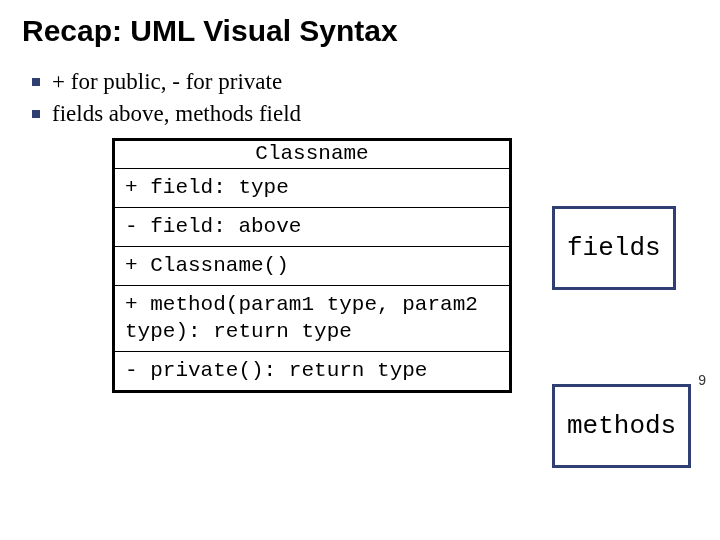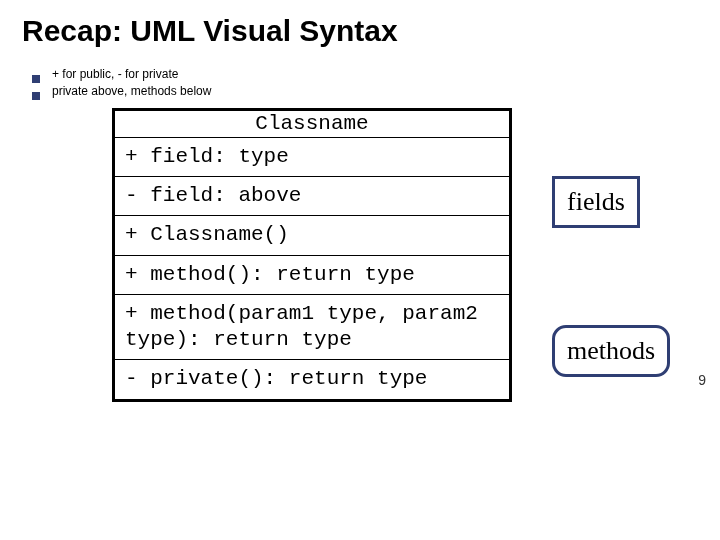--- a/index.html
+++ b/index.html
@@ -22,23 +22,24 @@
   .title {
     font-size: 30px;
     font-weight: bold;
     margin: 4px 0 18px 0;
   }
   .bullets {
     margin: 0 0 8px 10px;
   }
   .bullet {
     display: flex;
-    align-items: flex-end;
-    font-size: 12px;
+    align-items: center;
+    font-size: 23px;
     line-height: 1.4;
+    font-family: Liberation Serif, serif;
   }
   .sq {
     width: 8px;
     height: 8px;
     background: #2f3e73;
     margin-right: 12px;
     flex: 0 0 auto;
   }
   .uml-wrap {
     position: relative;
@@ -61,27 +62,27 @@
   .uml .row {
     padding: 6px 10px;
     border-bottom: 1px solid #000;
   }
   .uml .row:last-child {
     border-bottom: none;
   }
   .tag {
     position: absolute;
     border: 3px solid #2f3e73;
-    font-family: Liberation Serif, serif;
+    font-family: Liberation Mono, monospace;
     font-size: 26px;
-    padding: 8px 12px;
+    padding: 24px 12px;
     background: #fff;
   }
   .tag.fields  { left: 440px; top: 68px; }
-  .tag.methods { left: 440px; top: 217px; border-radius: 14px; }
+  .tag.methods { left: 440px; top: 246px; }
   .pagenum {
     position: absolute;
     right: 14px;
     bottom: 8px;
     font-size: 14px;
     color: #333;
   }
 </style>
 </head>
 <body>
@@ -90,34 +91,33 @@
 
   <div class="title">Recap: UML Visual Syntax</div>
 
   <div class="bullets">
     <div class="bullet">
       <span class="sq"></span>
       <span>+ for public, - for private</span>
     </div>
     <div class="bullet">
       <span class="sq"></span>
-      <span>private above, methods below</span>
+      <span>fields above, methods field</span>
     </div>
   </div>
 
   <div class="uml-wrap">
 
     <div class="uml">
       <div class="name">Classname</div>
 
       <div class="row">+ field: type</div>
       <div class="row">- field: above</div>
 
       <div class="row">+ Classname()</div>
-      <div class="row">+ method(): return type</div>
       <div class="row">+ method(param1 type, param2 type): return type</div>
       <div class="row">- private(): return type</div>
     </div>
 
     <div class="tag fields">fields</div>
     <div class="tag methods">methods</div>
 
   </div>
 
   <div class="pagenum">9</div>

